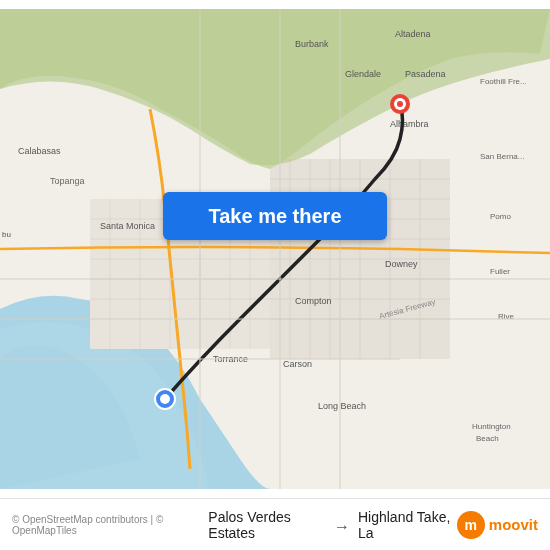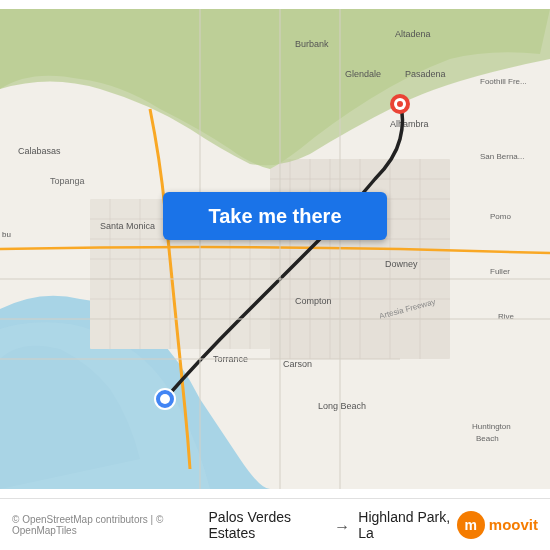--- a/index.html
+++ b/index.html
@@ -225,20 +225,20 @@
     <button class="take-me-there-btn" style="position:absolute; top:222px; left:50%; transform:translateX(-50%); width:224px; height:48px; padding:0;">Take me there</button>
   </div>
 
   <div class="footer">
     <div class="footer-left">
       <span class="copyright-text">© OpenStreetMap contributors | © OpenMapTiles</span>
     </div>
     <div class="footer-route">
       <span>Palos Verdes Estates</span>
       <span class="arrow">→</span>
-      <span>Highland Park, La</span>
+      <span>Highland Take, La</span>
     </div>
     <div class="moovit-logo">
       <div class="logo-icon">m</div>
       <span>moovit</span>
     </div>
   </div>
 </div>
 
 </body></html>

